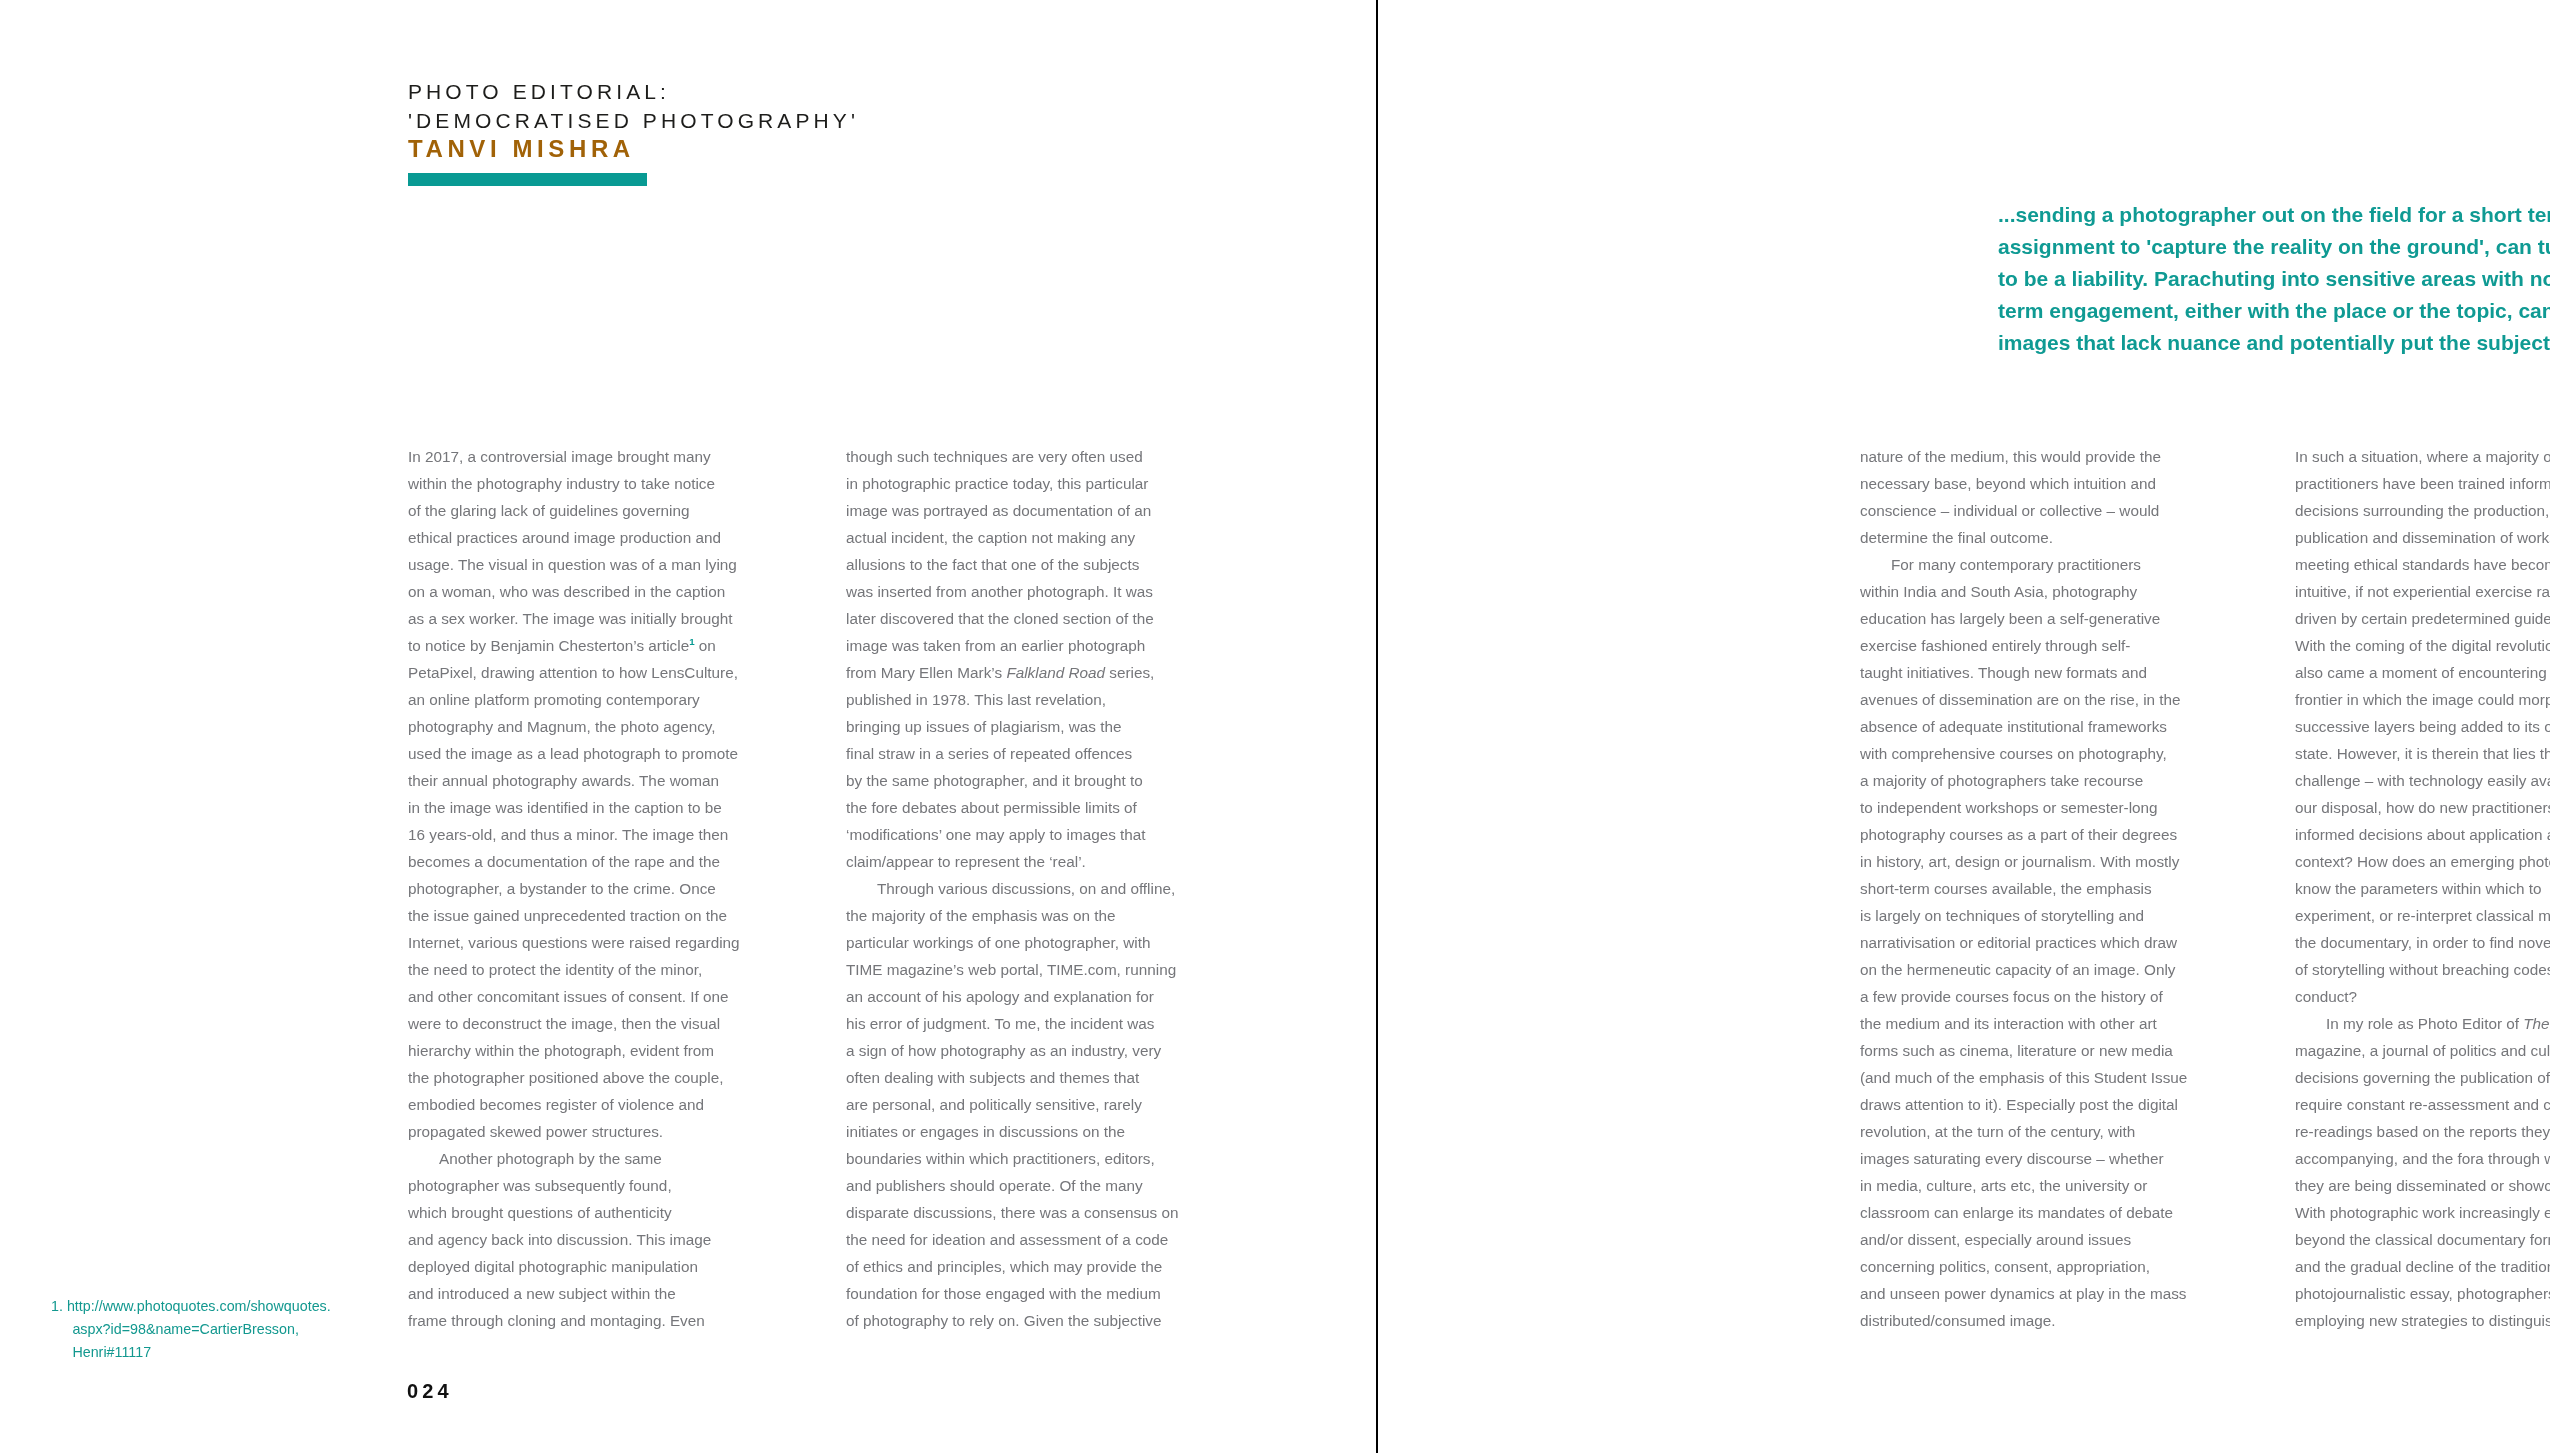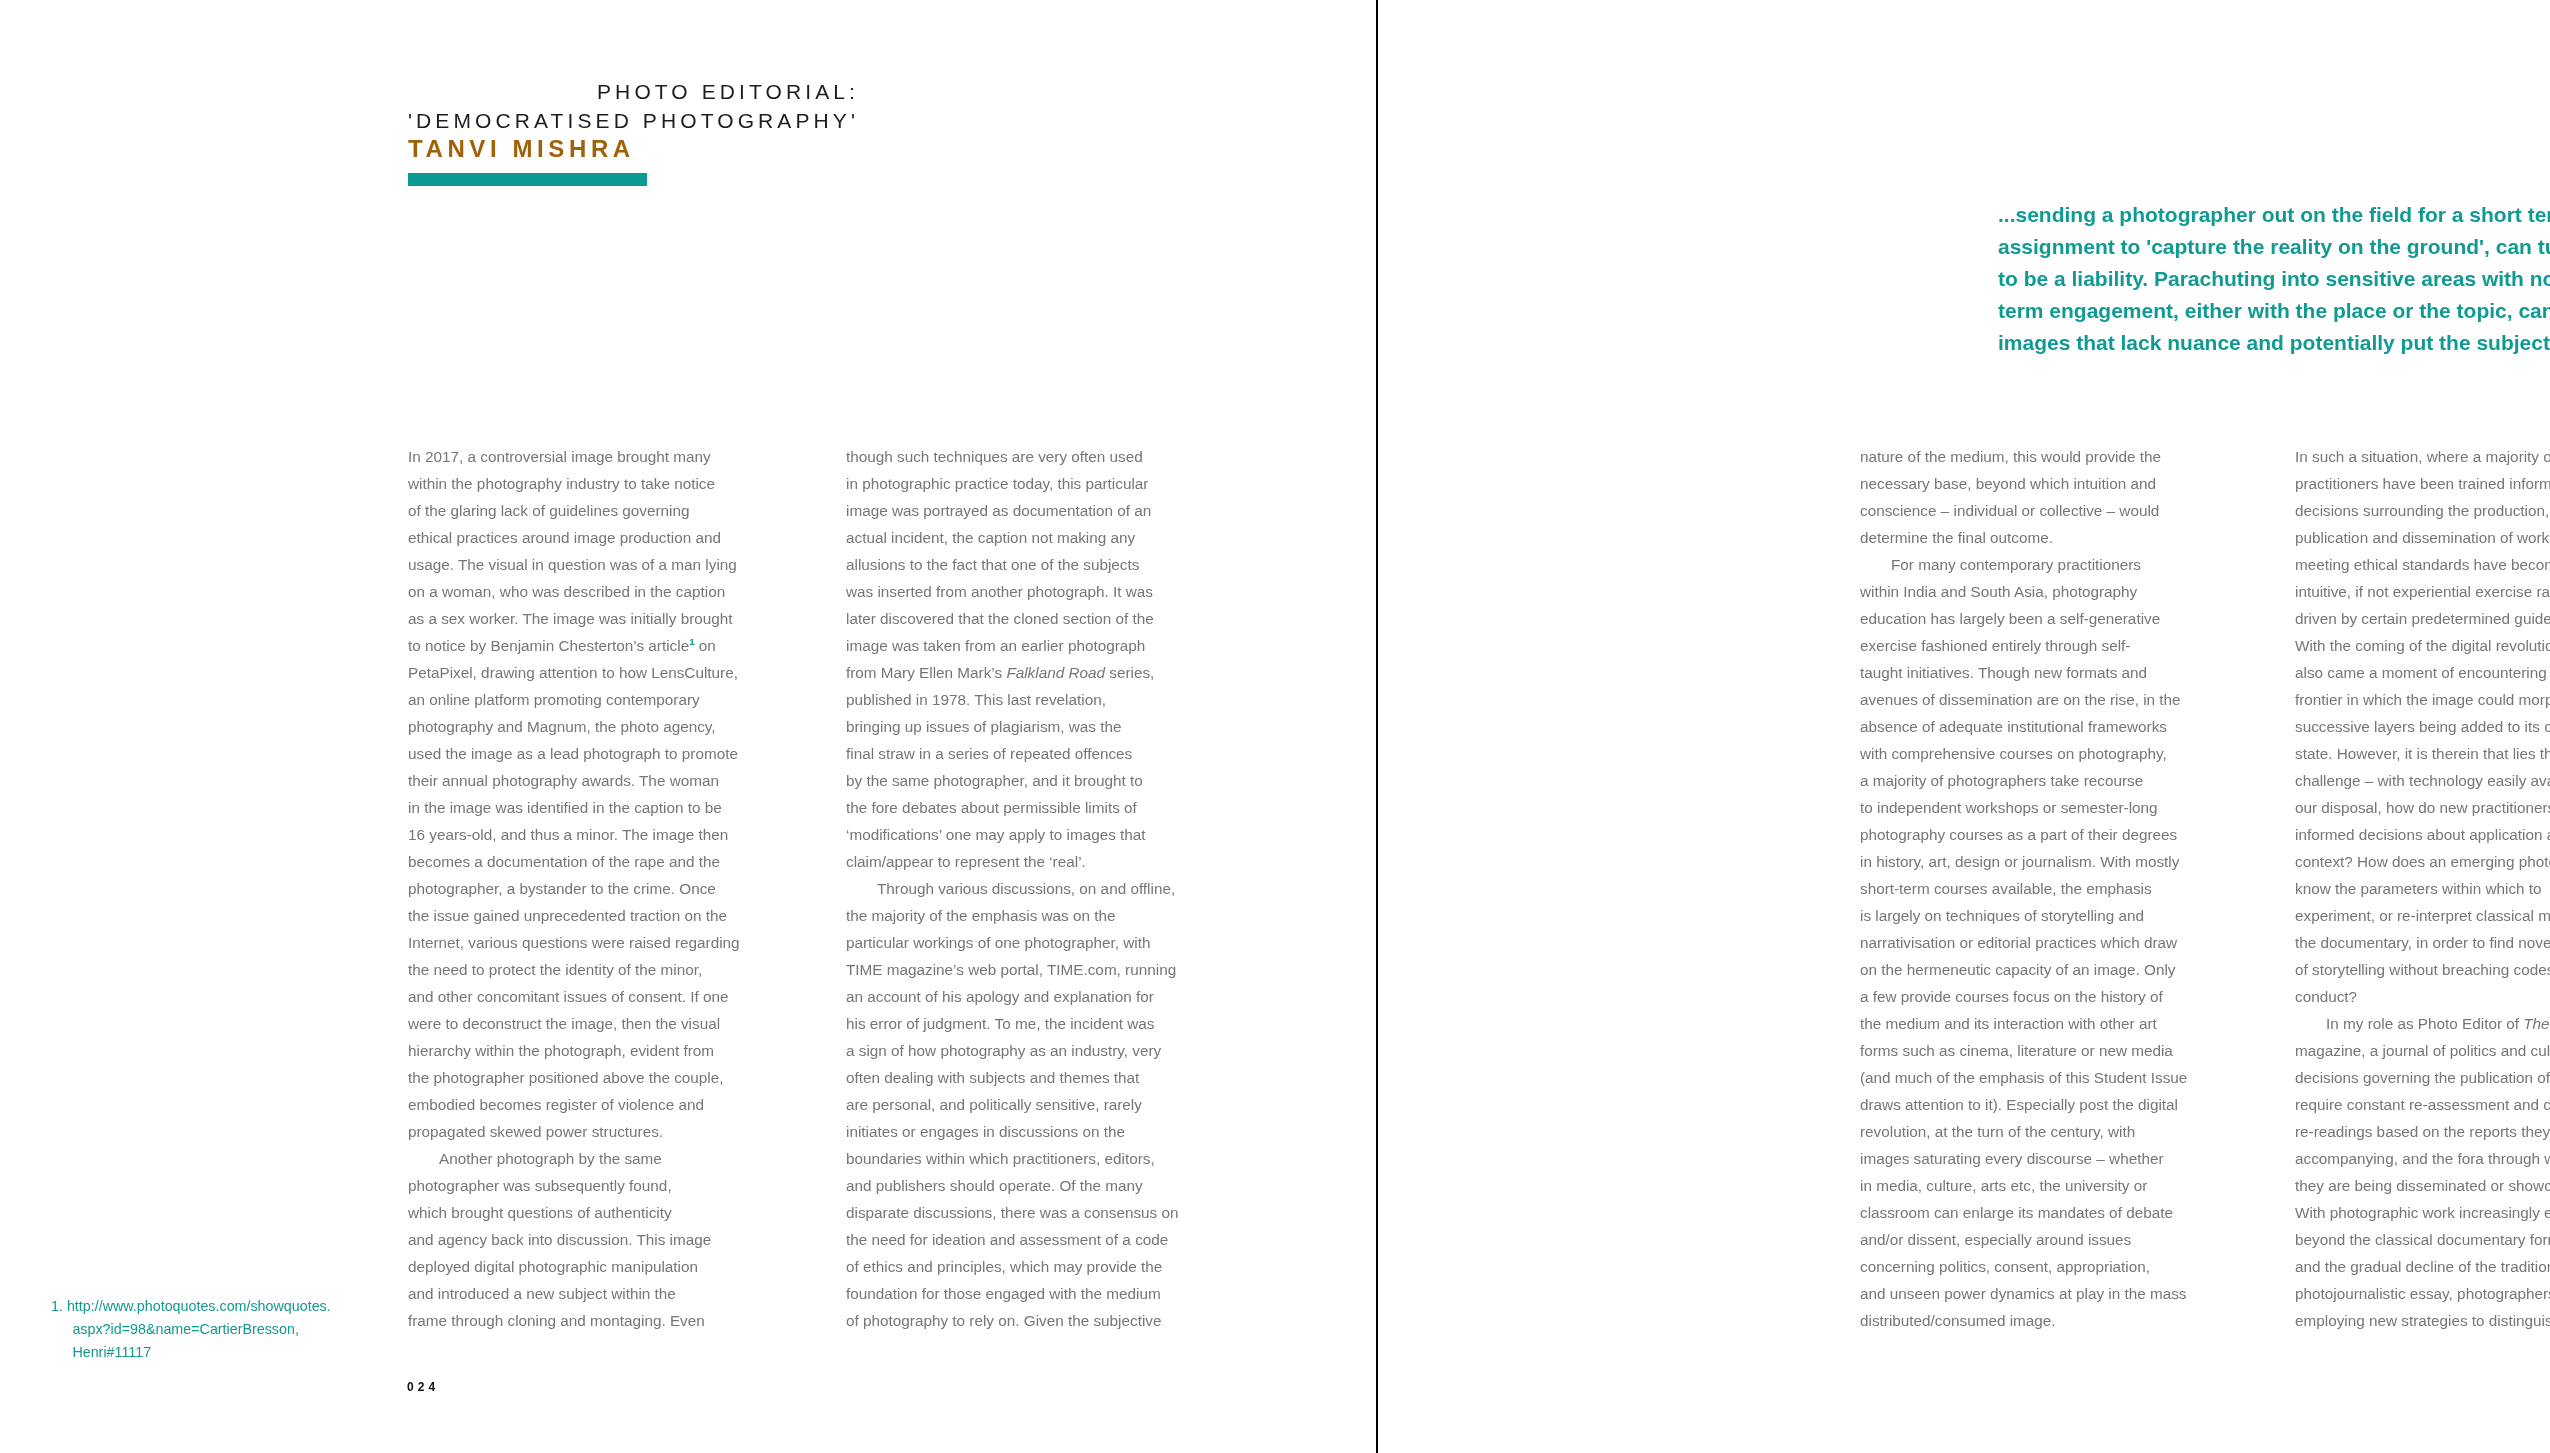--- a/index.html
+++ b/index.html
@@ -8,21 +8,21 @@
     font-family:"Liberation Sans", sans-serif;
     -webkit-font-smoothing:antialiased;
   }
   .page-divider{
     position:absolute;left:1376px;top:0;width:2px;height:1454px;background:#000;
   }
   
   .title-block{position:absolute;left:408px;top:78px;}
   .title-line{
     font-size:21px;line-height:28.6px;letter-spacing:4.1px;color:#1d1d1b;
-    font-weight:500;white-space:nowrap;text-align:right;
+    font-weight:500;white-space:nowrap;
   }
   .author-line{
     font-size:24px;line-height:28.6px;letter-spacing:4.6px;color:#a16207;
     font-weight:800;white-space:nowrap;
   }
   .accent-bar{
     position:absolute;left:408px;top:173px;width:239px;height:13.3px;background:#089a93;
   }
   
   .pull-quote{
@@ -46,21 +46,21 @@
   
   .footnote{
     position:absolute;left:51px;top:1295px;width:357px;
     font-size:14.3px;line-height:23px;color:#12988f;font-weight:300;
   }
   .footnote .fl{white-space:nowrap;}
   .footnote .fl.cont{padding-left:21.4px;}
   
   .page-number{
     position:absolute;left:407px;top:1380px;
-    font-size:12px;font-weight:700;letter-spacing:4.1px;color:#111;
+    font-size:20px;font-weight:700;letter-spacing:4.1px;color:#111;
   }
 </style>
 </head>
 <body>
 
 <div class="page-divider"></div>
 
 <div class="title-block">
   <div class="title-line">PHOTO EDITORIAL:</div>
   <div class="title-line">'DEMOCRATISED PHOTOGRAPHY'</div>

